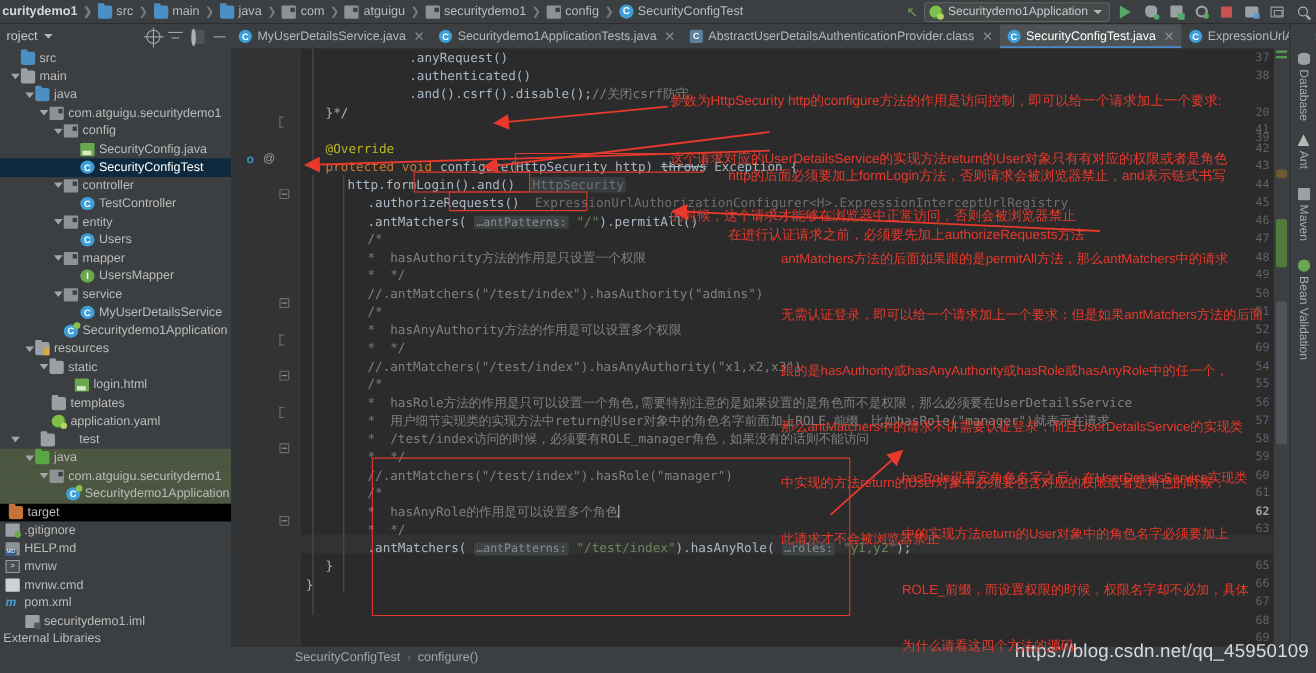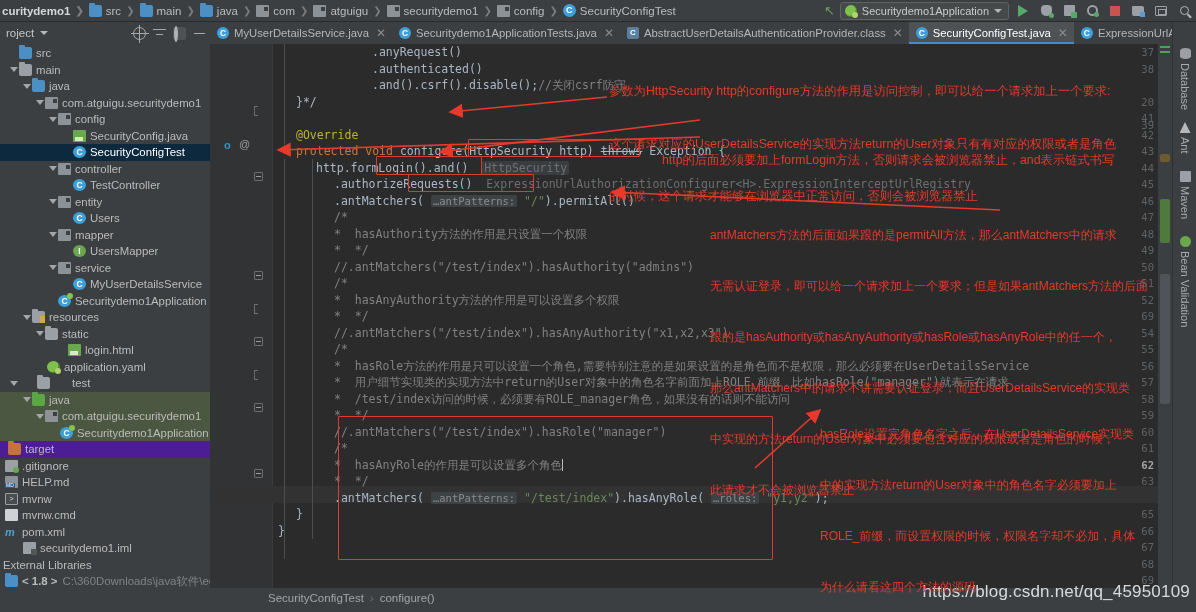--- a/index.html
+++ b/index.html
@@ -80,21 +80,21 @@
   .hi-min:after { content:""; position:absolute; left:1px; top:6px; width:11px; height:1.5px; background:#a6a9ab; }
 
   
   .tree {
     position: absolute; left: 0; top: 44px; width: 210px; height: 568px;
     background: #3c3f41; overflow: hidden; padding-top: 1px;
   }
   .trow { height: 16.5px; display: flex; align-items: center; font-size: 11.4px; color: #bbbbbb; white-space: nowrap; cursor: pointer; }
   .trow.selected { background: #0d293e; color: #ffffff; }
   .trow.green { background: #4c5741; }
-  .trow.brown { background: #4c1d95; }
+  .trow.brown { background: #000000; }
   .twist { width: 11px; display: flex; justify-content: center; align-items: center; flex: 0 0 11px; }
   .twist i { width:0;height:0;border-left:4px solid transparent;border-right:4px solid transparent;border-top:5px solid #a3a6a8; display:block;}
   .tico { width: 13px; height: 12px; margin-right: 4px; position: relative; flex: 0 0 13px; }
   .f-gray { background:#9aa0a6; border-radius:1px 2px 2px 2px; }
   .f-gray:before{content:"";position:absolute;left:0;top:-2px;width:6px;height:3px;background:#9aa0a6;border-radius:1px;}
   .f-blue { background:#4b8fc4; border-radius:1px 2px 2px 2px; }
   .f-blue:before{content:"";position:absolute;left:0;top:-2px;width:6px;height:3px;background:#4b8fc4;border-radius:1px;}
   .f-green { background:#5aa544; border-radius:1px 2px 2px 2px; }
   .f-green:before{content:"";position:absolute;left:0;top:-2px;width:6px;height:3px;background:#5aa544;border-radius:1px;}
   .f-orange { background:#c4733a; border-radius:1px 2px 2px 2px; }
@@ -438,20 +438,24 @@
         </span>
         <span class="tico f-gray"></span>
       <span>static</span>
       </div>
 
     <div class="trow" style="padding-left:68px;">
       <span class="tico file-html"></span>
       <span>login.html</span>
       </div>
 
+    <div class="trow" style="padding-left:47px;">
+      <span class="tico f-gray"></span>
+      <span>templates</span>
+      </div>
 
     <div class="trow" style="padding-left:47px;">
       <span class="tico file-yaml"></span>
       <span>application.yaml</span>
       </div>
 
     <div class="trow" style="padding-left:8px;gap:18px;">
       <span class="twist">
           <i></i>
         </span>
@@ -721,20 +725,21 @@
   </svg>
 
   <div class="annot" style="left:609px; top:48px;">
     <div>参数为HttpSecurity http的configure方法的作用是访问控制，即可以给一个请求加上一个要求:</div>
     <div>这个请求对应的UserDetailsService的实现方法return的User对象只有有对应的权限或者是角色</div>
     <div>的时候，这个请求才能够在浏览器中正常访问，否则会被浏览器禁止</div>
   </div>
 
   <div class="annot" style="left:662px; top:117px;">
     <div>http的后面必须要加上formLogin方法，否则请求会被浏览器禁止，and表示链式书写</div>
+    <div>在进行认证请求之前，必须要先加上authorizeRequests方法</div>
   </div>
 
   <div class="annot sm" style="left:710px; top:193px;">
     <div>antMatchers方法的后面如果跟的是permitAll方法，那么antMatchers中的请求</div>
     <div>无需认证登录，即可以给一个请求加上一个要求；但是如果antMatchers方法的后面</div>
     <div>跟的是hasAuthority或hasAnyAuthority或hasRole或hasAnyRole中的任一个，</div>
     <div>那么antMatchers中的请求不讲需要认证登录，而且UserDetailsService的实现类</div>
     <div>中实现的方法return的User对象中必须要包含对应的权限或者是角色的时候，</div>
     <div>此请求才不会被浏览器禁止</div>
   </div>

